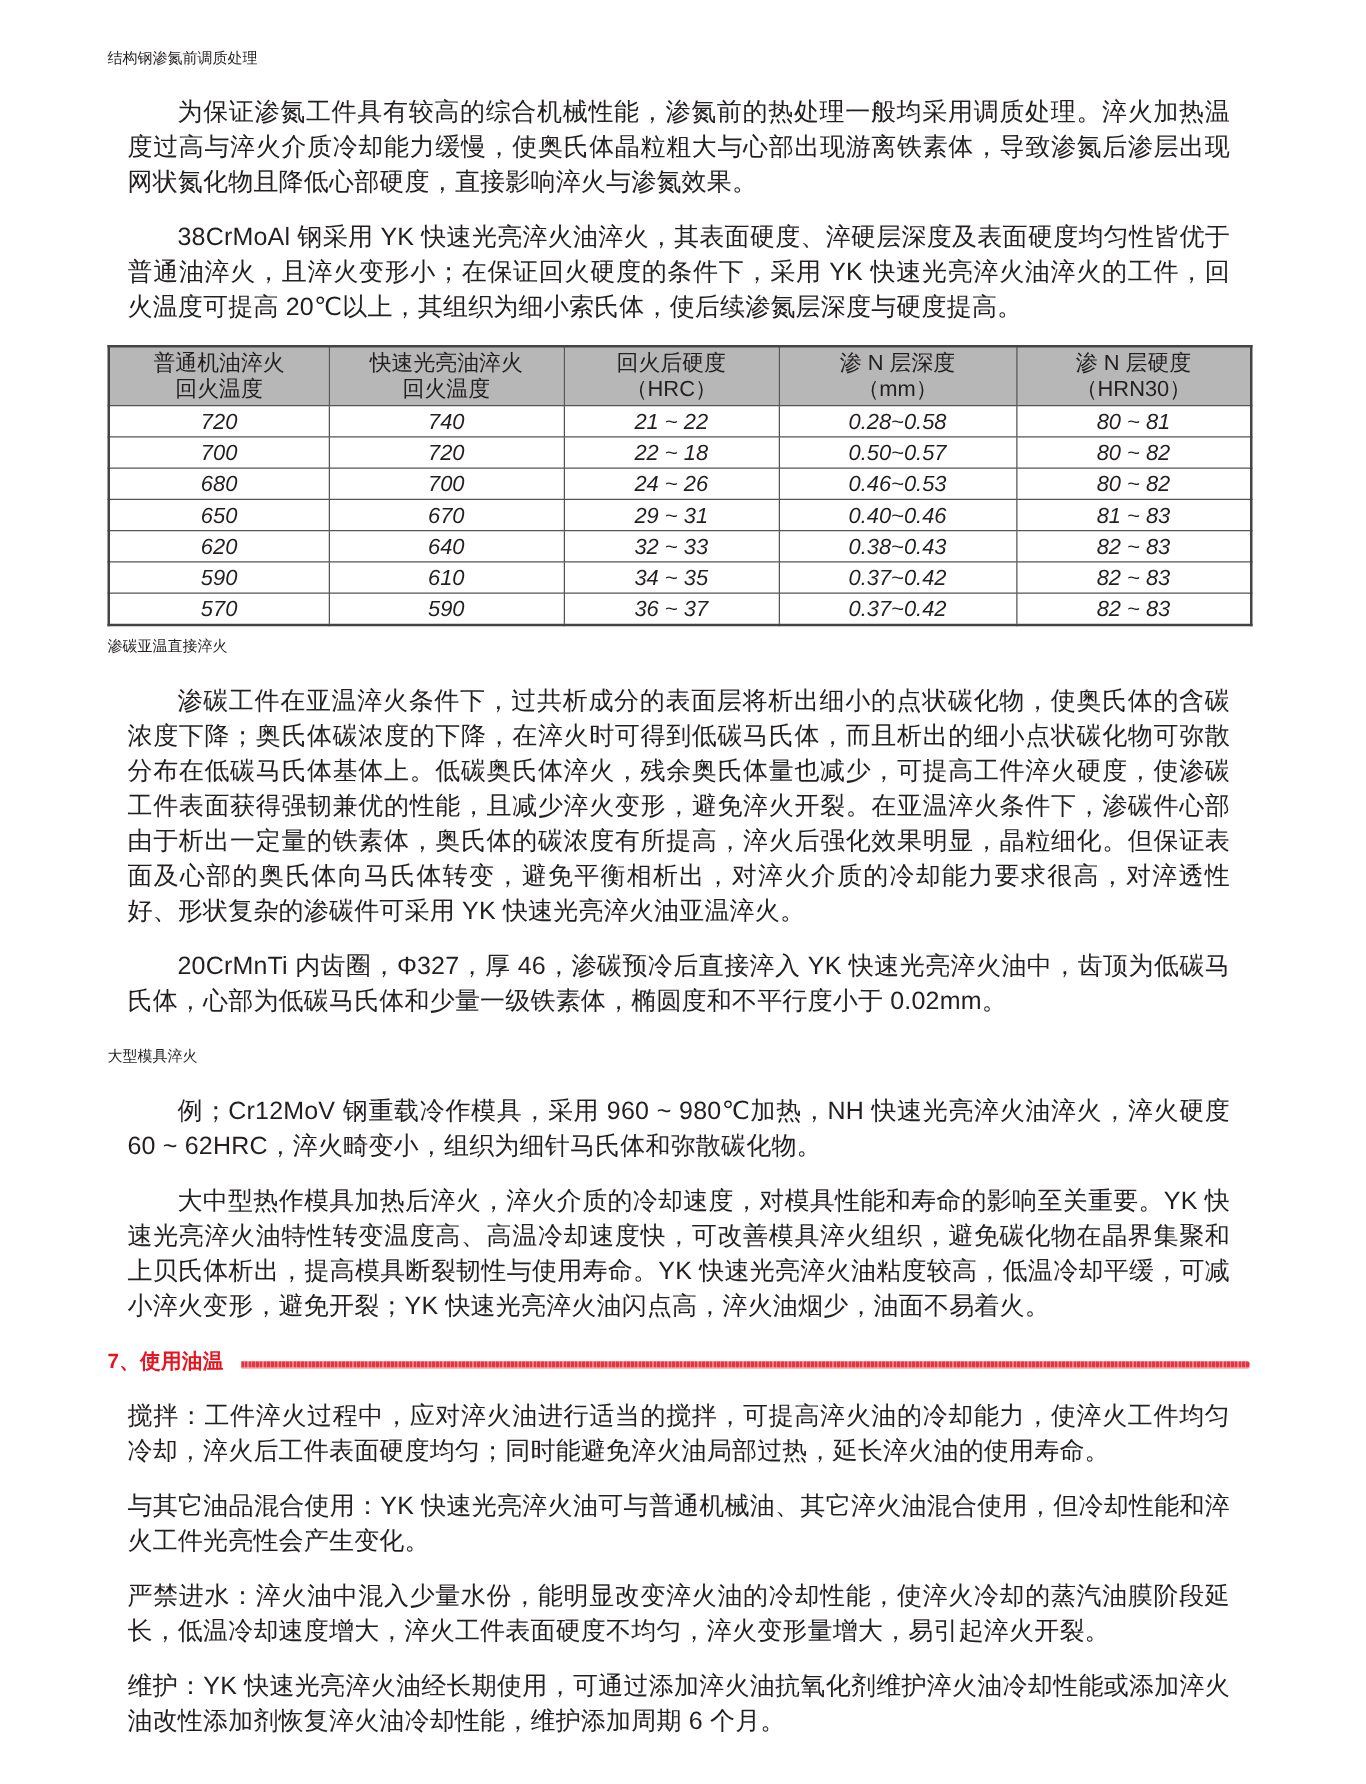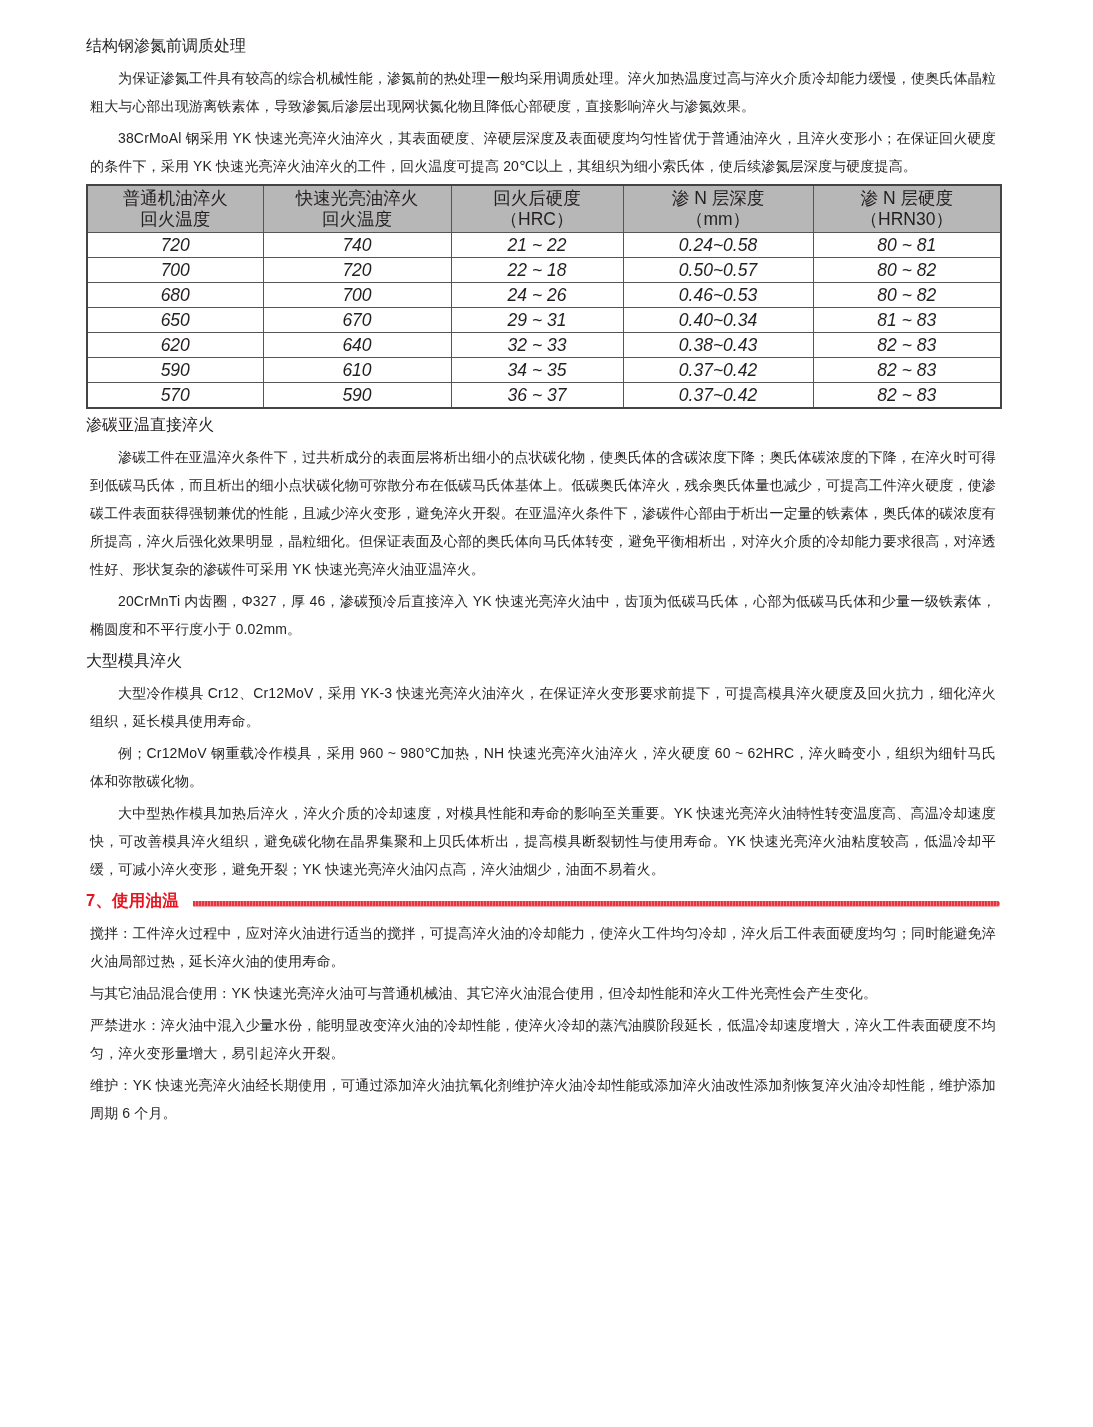--- a/index.html
+++ b/index.html
@@ -15,23 +15,23 @@
   .sec-heading {
     color: #e8131e; font-weight: bold; font-size: 16.5px; white-space: nowrap;
     letter-spacing: 0.2px;
   }
   .red-rule {
     flex: 1; height: 5px; margin-left: 14px; margin-top: 4px;
     background: repeating-linear-gradient(90deg, #e8343f 0 2px, #f07a82 2px 3px);
     border-radius: 0 3px 3px 0;
     box-shadow: 0 1px 0 #f4a1a7;
   }
-  .sub-heading { font-size: 16px; line-height: 28px; height: 28px; white-space: nowrap; }
+  .sub-heading { font-size: 12px; line-height: 28px; height: 28px; white-space: nowrap; }
   .para {
-    font-size: 14px; line-height: 28px; margin: 4px;
+    font-size: 20px; line-height: 28px; margin: 16px;
     text-align: justify; text-indent: 2em; letter-spacing: 0.15px;
   }
   .para.noindent { text-indent: 0; }
   table.data {
     border-collapse: collapse; width: 914px; margin: 4px 0 2px 0;
     font-size: 17.5px; table-layout: fixed;
   }
   table.data th {
     background: #b7b7b8; font-weight: normal; line-height: 21px;
     padding: 2px 0 2px 0; border: 1.5px solid #555; color: #231f20;
@@ -68,42 +68,42 @@
         <th><span>回火后硬度</span><br><span>（HRC）</span></th>
         <th><span>渗 N 层深度</span><br><span>（mm）</span></th>
         <th><span>渗 N 层硬度</span><br><span>（HRN30）</span></th>
       </tr>
     </thead>
     <tbody id="table-body">
         <tr>
           <td>720</td>
           <td>740</td>
           <td>21 ~ 22</td>
-          <td>0.24~0.58</td>
+          <td>0.28~0.58</td>
           <td>80 ~ 81</td>
         </tr>
         <tr>
           <td>700</td>
           <td>720</td>
           <td>22 ~ 18</td>
           <td>0.50~0.57</td>
           <td>80 ~ 82</td>
         </tr>
         <tr>
           <td>680</td>
           <td>700</td>
           <td>24 ~ 26</td>
           <td>0.46~0.53</td>
           <td>80 ~ 82</td>
         </tr>
         <tr>
           <td>650</td>
           <td>670</td>
           <td>29 ~ 31</td>
-          <td>0.40~0.34</td>
+          <td>0.40~0.46</td>
           <td>81 ~ 83</td>
         </tr>
         <tr>
           <td>620</td>
           <td>640</td>
           <td>32 ~ 33</td>
           <td>0.38~0.43</td>
           <td>82 ~ 83</td>
         </tr>
         <tr>
@@ -121,21 +121,20 @@
           <td>82 ~ 83</td>
         </tr>
       </tbody>
   </table>
 
   <div class="sub-heading">渗碳亚温直接淬火</div>
   <p class="para">渗碳工件在亚温淬火条件下，过共析成分的表面层将析出细小的点状碳化物，使奥氏体的含碳浓度下降；奥氏体碳浓度的下降，在淬火时可得到低碳马氏体，而且析出的细小点状碳化物可弥散分布在低碳马氏体基体上。低碳奥氏体淬火，残余奥氏体量也减少，可提高工件淬火硬度，使渗碳工件表面获得强韧兼优的性能，且减少淬火变形，避免淬火开裂。在亚温淬火条件下，渗碳件心部由于析出一定量的铁素体，奥氏体的碳浓度有所提高，淬火后强化效果明显，晶粒细化。但保证表面及心部的奥氏体向马氏体转变，避免平衡相析出，对淬火介质的冷却能力要求很高，对淬透性好、形状复杂的渗碳件可采用 YK 快速光亮淬火油亚温淬火。</p>
   <p class="para">20CrMnTi 内齿圈，Φ327，厚 46，渗碳预冷后直接淬入 YK 快速光亮淬火油中，齿顶为低碳马氏体，心部为低碳马氏体和少量一级铁素体，椭圆度和不平行度小于 0.02mm。</p>
 
   <div class="sub-heading">大型模具淬火</div>
-  <p class="para">大型冷作模具 Cr12、Cr12MoV，采用 YK-3 快速光亮淬火油淬火，在保证淬火变形要求前提下，可提高模具淬火硬度及回火抗力，细化淬火组织，延长模具使用寿命。</p>
   <p class="para">例；Cr12MoV 钢重载冷作模具，采用 960 ~ 980℃加热，NH 快速光亮淬火油淬火，淬火硬度 60 ~ 62HRC，淬火畸变小，组织为细针马氏体和弥散碳化物。</p>
   <p class="para">大中型热作模具加热后淬火，淬火介质的冷却速度，对模具性能和寿命的影响至关重要。YK 快速光亮淬火油特性转变温度高、高温冷却速度快，可改善模具淬火组织，避免碳化物在晶界集聚和上贝氏体析出，提高模具断裂韧性与使用寿命。YK 快速光亮淬火油粘度较高，低温冷却平缓，可减小淬火变形，避免开裂；YK 快速光亮淬火油闪点高，淬火油烟少，油面不易着火。</p>
 
   <div class="heading-row">
     <span class="sec-heading">7、使用油温</span>
     <span class="red-rule"></span>
   </div>
   <p class="para noindent">搅拌：工件淬火过程中，应对淬火油进行适当的搅拌，可提高淬火油的冷却能力，使淬火工件均匀冷却，淬火后工件表面硬度均匀；同时能避免淬火油局部过热，延长淬火油的使用寿命。</p>
   <p class="para noindent">与其它油品混合使用：YK 快速光亮淬火油可与普通机械油、其它淬火油混合使用，但冷却性能和淬火工件光亮性会产生变化。</p>
   <p class="para noindent">严禁进水：淬火油中混入少量水份，能明显改变淬火油的冷却性能，使淬火冷却的蒸汽油膜阶段延长，低温冷却速度增大，淬火工件表面硬度不均匀，淬火变形量增大，易引起淬火开裂。</p>

